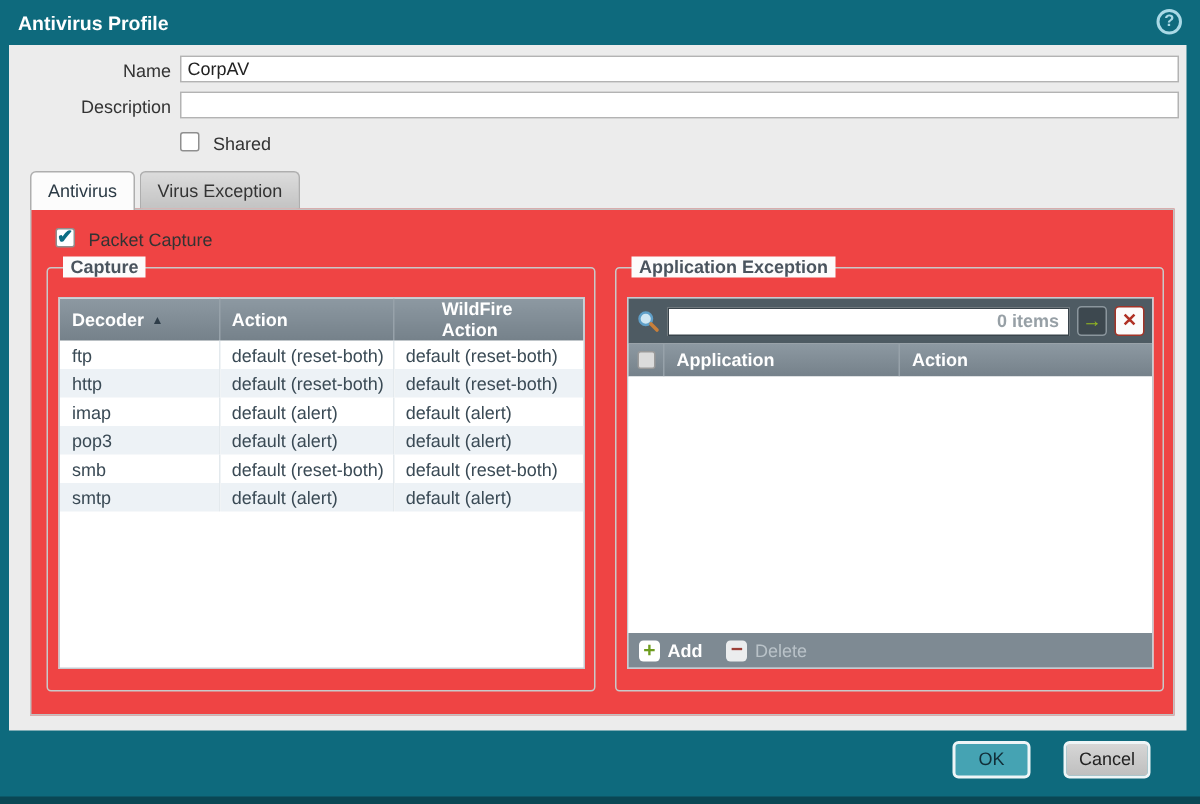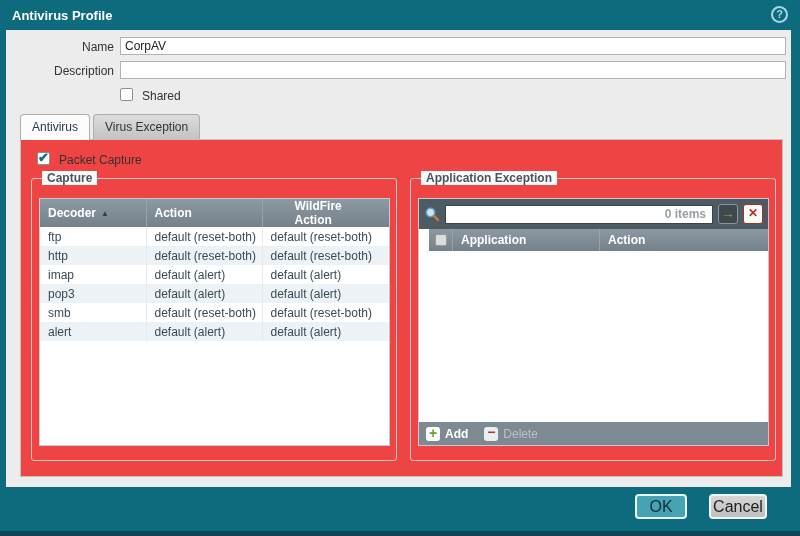--- a/index.html
+++ b/index.html
@@ -60,38 +60,38 @@
   .appex-toolbar { height:30px; background:#4e5b63; display:flex; align-items:center; padding:0 5px; gap:5px; }
   .search-icon { width:16px; height:16px; flex:0 0 auto; }
   .search-field { flex:1; height:19px; background:#fff; border:1px solid #39444b; display:flex;
                   align-items:center; justify-content:flex-end; padding:0 6px; cursor:text;font-weight:bold; }
   .items-count { color:#97a0a6; font-size:12px; }
   .go-btn { width:20px; height:20px; background:#3d484f; border:1px solid #8b969d; border-radius:3px;
             color:#94b821; font-weight:bold; font-size:13px; line-height:17px; text-align:center; cursor:pointer; }
   .clear-btn { width:20px; height:20px; background:#fbfbfb; border:1px solid #a23327; border-radius:3px;
                color:#b03024; font-weight:bold; font-size:12px; line-height:17px; text-align:center; cursor:pointer; }
   .appex-header { height:22px; background:linear-gradient(#8d99a2,#75818a); display:flex; align-items:flex-start;
-                  color:#fff; font-weight:bold; font-size:12px;margin-left:10px; }
+                  color:#fff; font-weight:bold; font-size:12px; }
   .col-check { width:24px; display:flex; justify-content:center; border-right:1px solid #97a2aa; height:100%; align-items:center; }
   .hdr-cb { width:12px; height:12px; background:#dcdcdc; border:1px solid #9a9a9a; border-radius:2px; cursor:pointer; }
   .col-app { flex:1; padding-left:8px; border-right:1px solid #97a2aa; height:100%; line-height:22px; cursor:pointer; }
   .col-action { width:168px; padding-left:8px; height:100%; line-height:22px; cursor:pointer; }
   .appex-body { flex:1; background:#fff; }
   .appex-footer { height:23px; background:#7e8a93; display:flex; align-items:center; gap:16px; padding:0 7px; }
   .tool-btn { display:flex; align-items:center; gap:5px; cursor:pointer; }
   .icon-plus { width:14px; height:14px; background:#fff; border-radius:3px; color:#6e9c1f; font-weight:bold;
                font-size:14px; line-height:12px; text-align:center; }
   .icon-minus { width:14px; height:14px; background:#fff; border-radius:3px; color:#a23327; font-weight:bold;
                 font-size:14px; line-height:11px; text-align:center; opacity:0.85; }
   .add-label { color:#fff; font-weight:bold; }
   .del-label { color:#b9c2c8; }
   .tool-btn.disabled { cursor:default; }
 
   
-  .btn { position:absolute; height:25px; border:2px solid #eef5f7; border-radius:4px; font-size:16px;
+  .btn { position:absolute; height:25px; border:2px solid #eef5f7; border-radius:4px; font-size:12px;
          text-align:center; line-height:21px; cursor:pointer; font-family:"Liberation Sans",sans-serif; }
   .btn-ok { right:113px; bottom:17px; width:52px; background:#45a3b3; color:#112e38; }
   .btn-cancel { right:33px; bottom:17px; width:58px; background:linear-gradient(#d6d6d6,#bfbfbf); color:#222; }
   .bottom-edge { position:absolute; left:0; right:0; bottom:0; height:5px; background:#0a4754; }
 </style>
 </head>
 <body>
 
 <div class="dialog">
 
@@ -155,21 +155,21 @@
                   <td>pop3</td>
                   <td>default (alert)</td>
                   <td>default (alert)</td>
                 </tr>
                 <tr>
                   <td>smb</td>
                   <td>default (reset-both)</td>
                   <td>default (reset-both)</td>
                 </tr>
                 <tr class="alt">
-                  <td>alert</td>
+                  <td>smtp</td>
                   <td>default (alert)</td>
                   <td>default (alert)</td>
                 </tr>
               </tbody>
           </table>
         </div>
       </div>
 
       <div class="group group-appex">
         <div class="group-legend">Application Exception</div>

